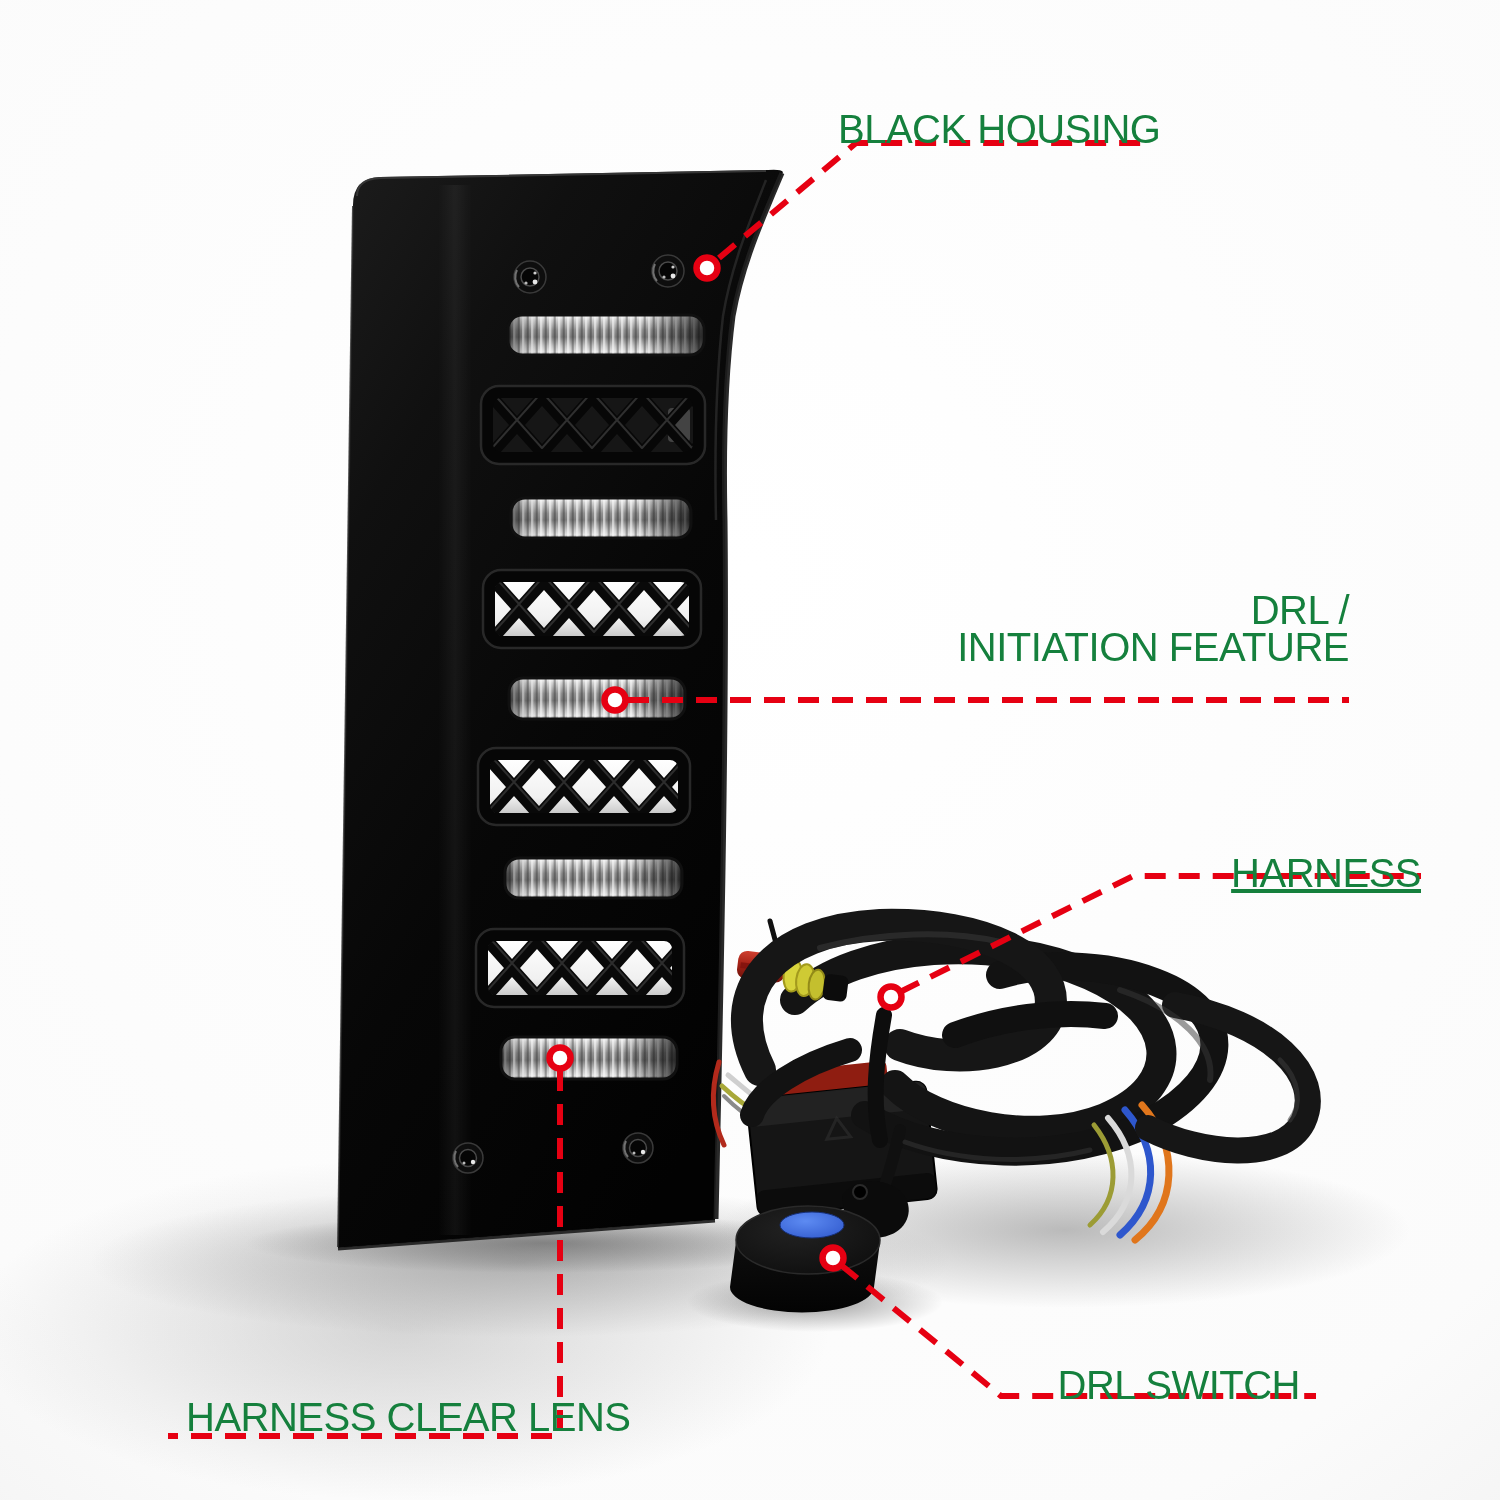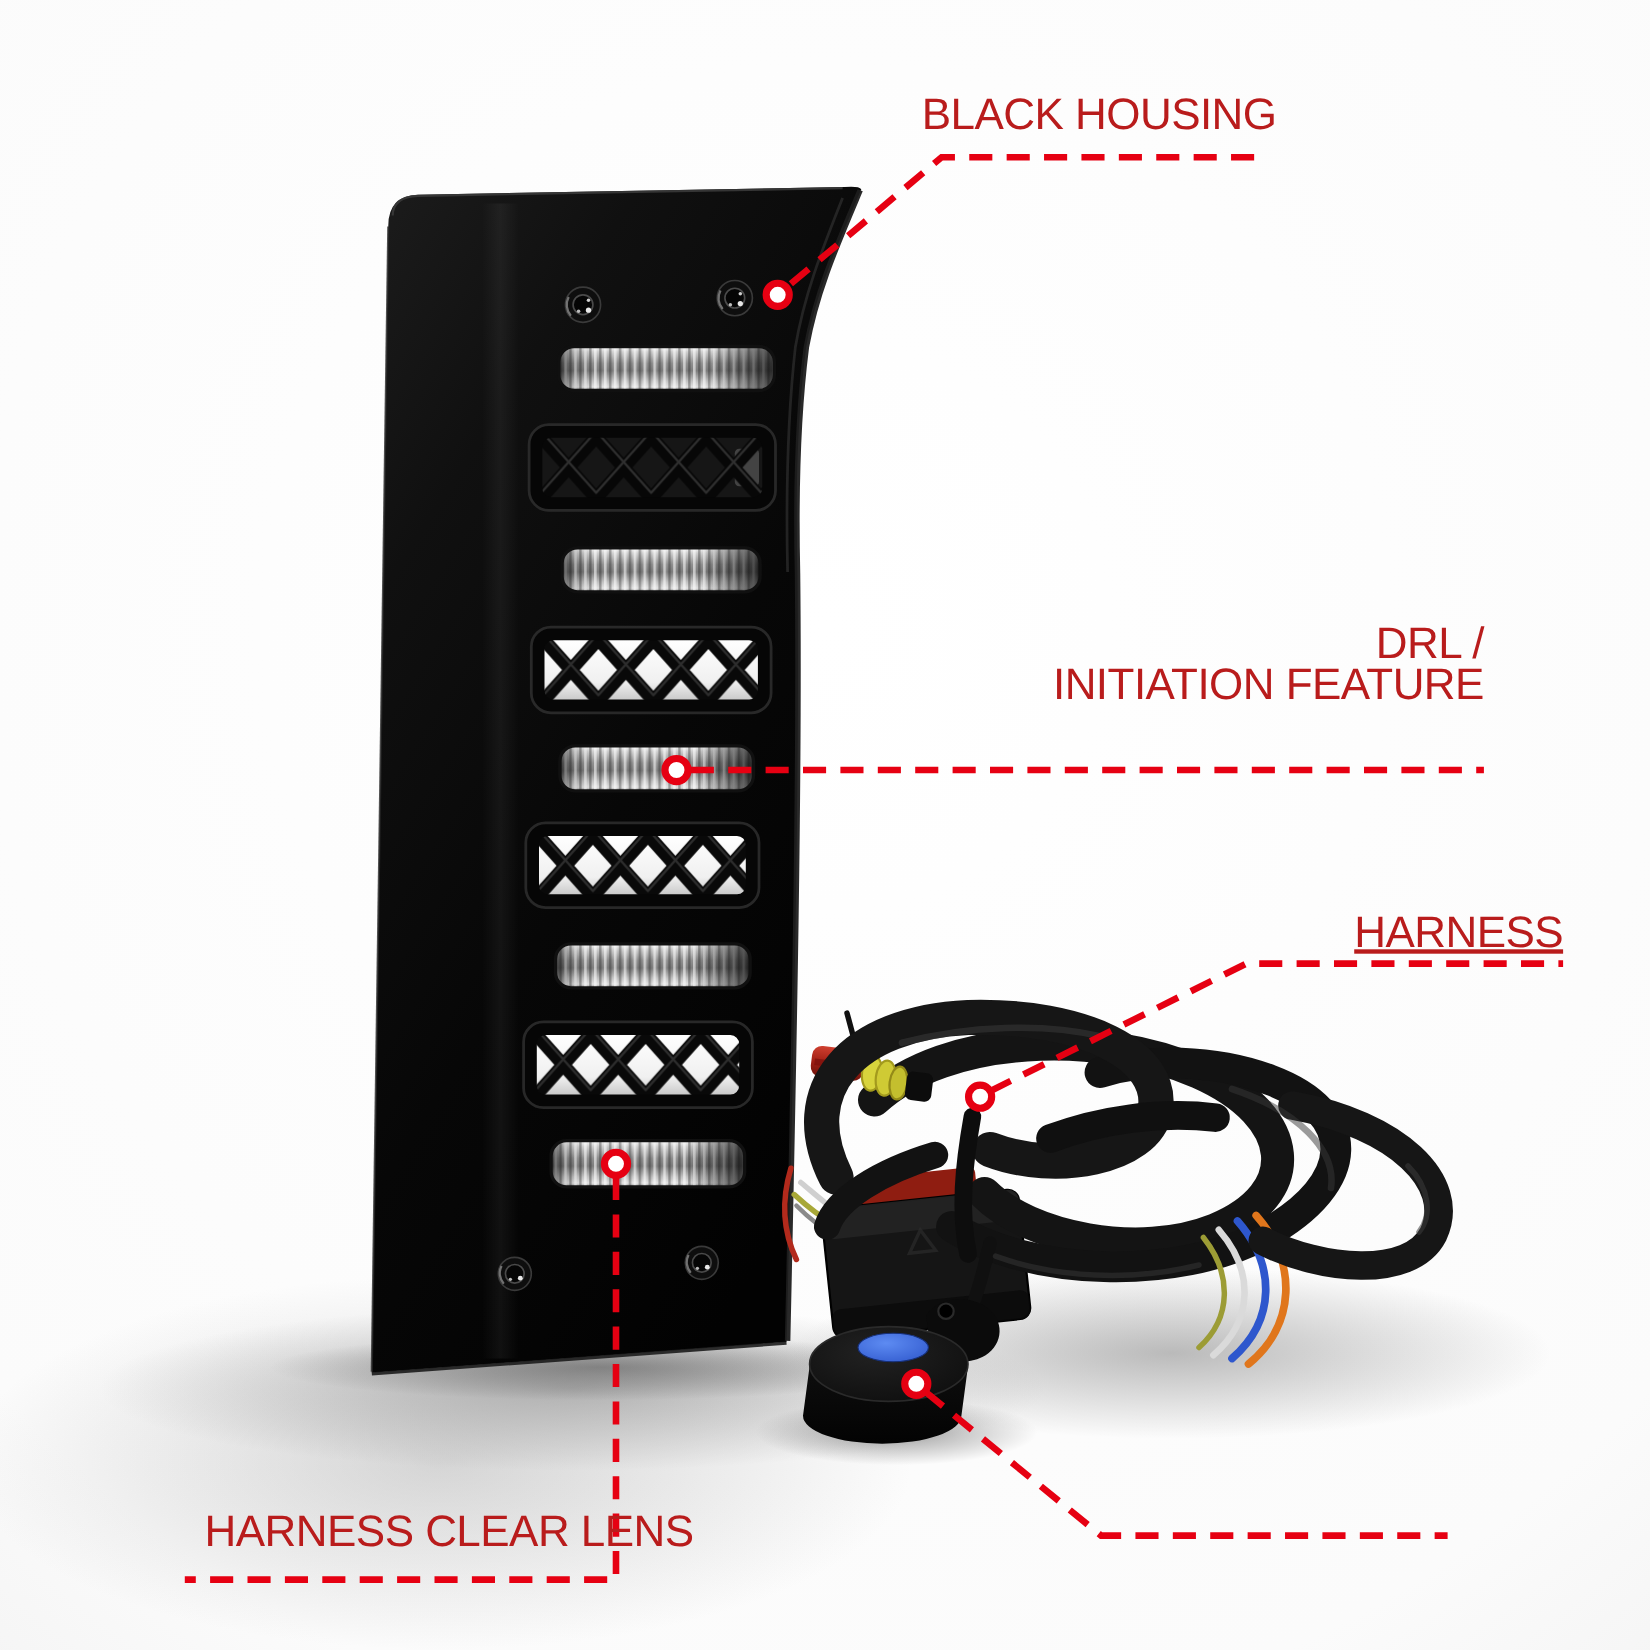--- a/index.html
+++ b/index.html
@@ -1,20 +1,20 @@
 <!DOCTYPE html>
 <html><head>
 <meta charset="utf-8">
 <style>
   html,body{margin:0;padding:0;background:#fff;}
   .stage{position:relative;width:1500px;height:1500px;overflow:hidden;
          font-family:"Liberation Sans",sans-serif;}
   .stage svg{position:absolute;left:0;top:0;}
-  .callout-label{position:absolute;color:#b91c1c;font-size:40px;line-height:44px;
-         letter-spacing:-0.5px;white-space:nowrap;}
+  .callout-label{position:absolute;color:#15803d;font-size:40px;line-height:44px;
+         letter-spacing:-0.5px;white-space:nowrap;margin-top:25px;}
   .lbl-center{text-align:center;}
   .lbl-right{text-align:right;}
 </style>
 </head>
 <body>
 
 <div class="stage">
 <svg width="1500" height="1500" viewBox="0 0 1500 1500" xmlns="http://www.w3.org/2000/svg">
   <defs>
     <radialGradient id="bgGrad" cx="0.5" cy="0.38" r="0.85">
@@ -296,15 +296,16 @@
 
 <div class="callout-label lbl-center" style="left:838px;top:82px;width:320px;">BLACK HOUSING</div>
 
 <div class="callout-label lbl-right" style="right:151px;top:567px;line-height:37px;text-align:right;">
   <div>DRL /</div>
   <div>INITIATION FEATURE</div>
 </div>
 
 <div class="callout-label lbl-right" style="right:79px;top:826px;text-decoration:underline;">HARNESS</div>
 
+<div class="callout-label lbl-right" style="right:200px;top:1338px;">DRL SWITCH</div>
 
 <div class="callout-label" style="left:186px;top:1370px;">HARNESS CLEAR LENS</div>
 </div>
 
 </body></html>

